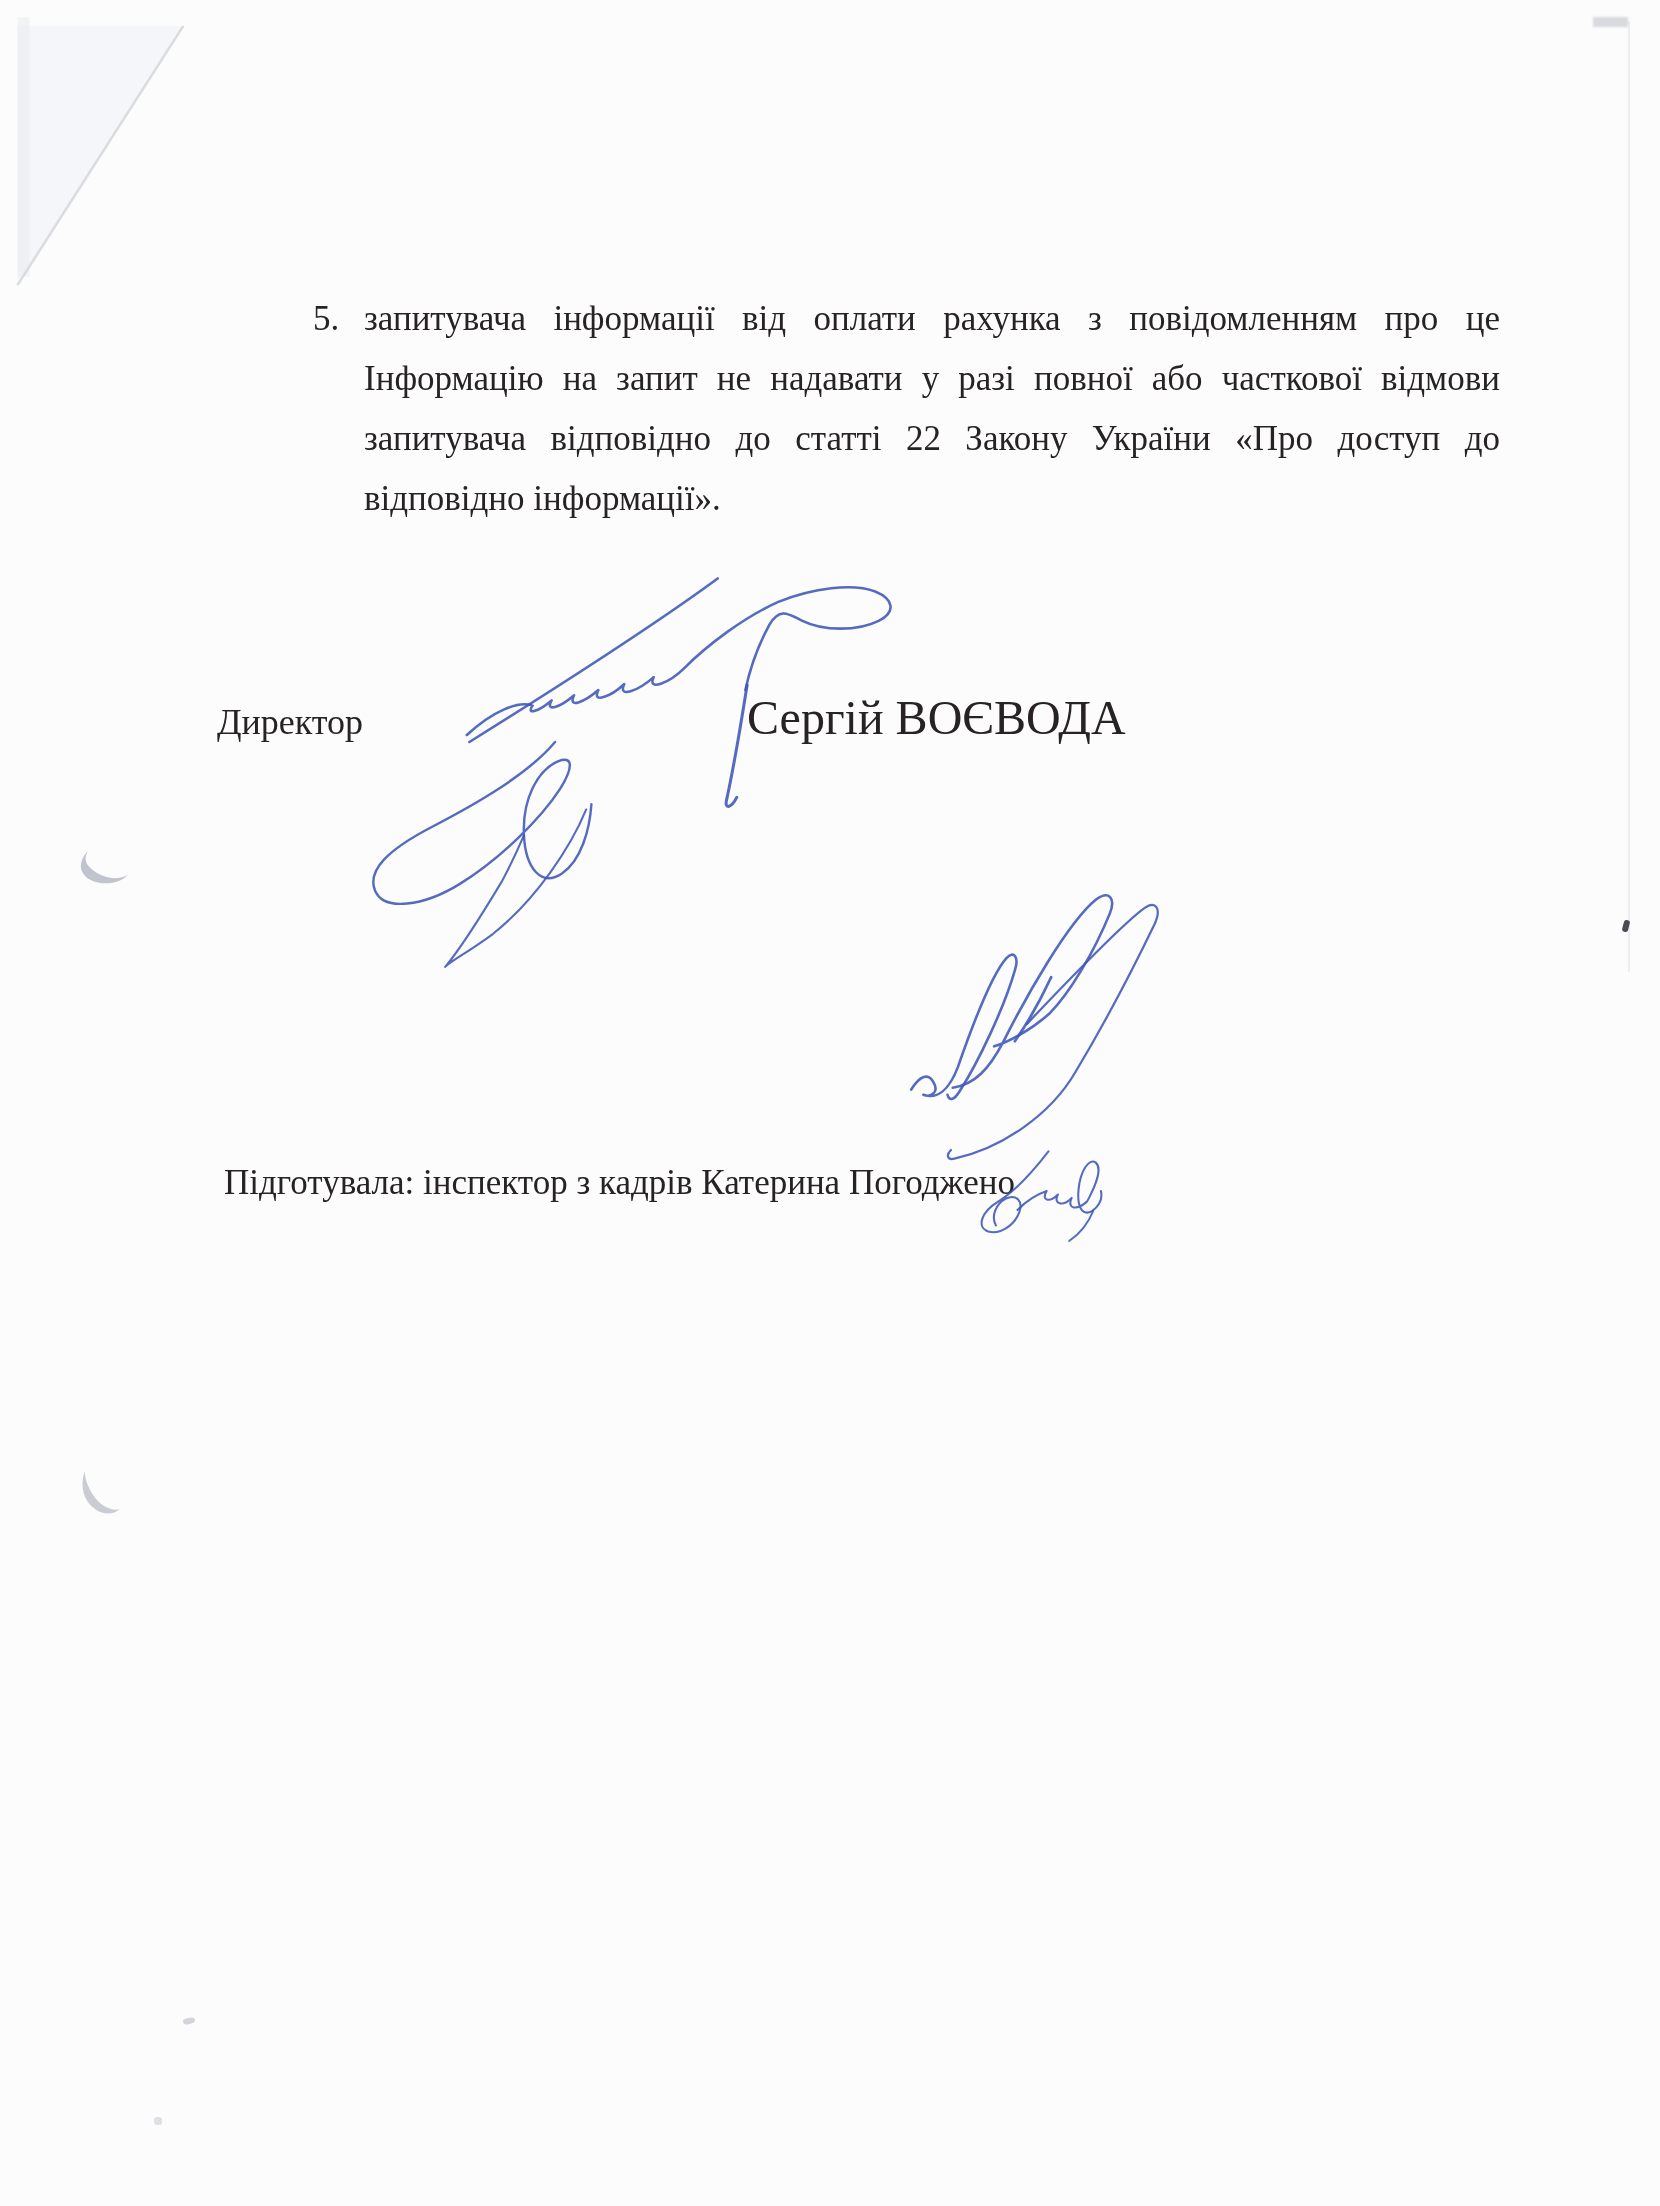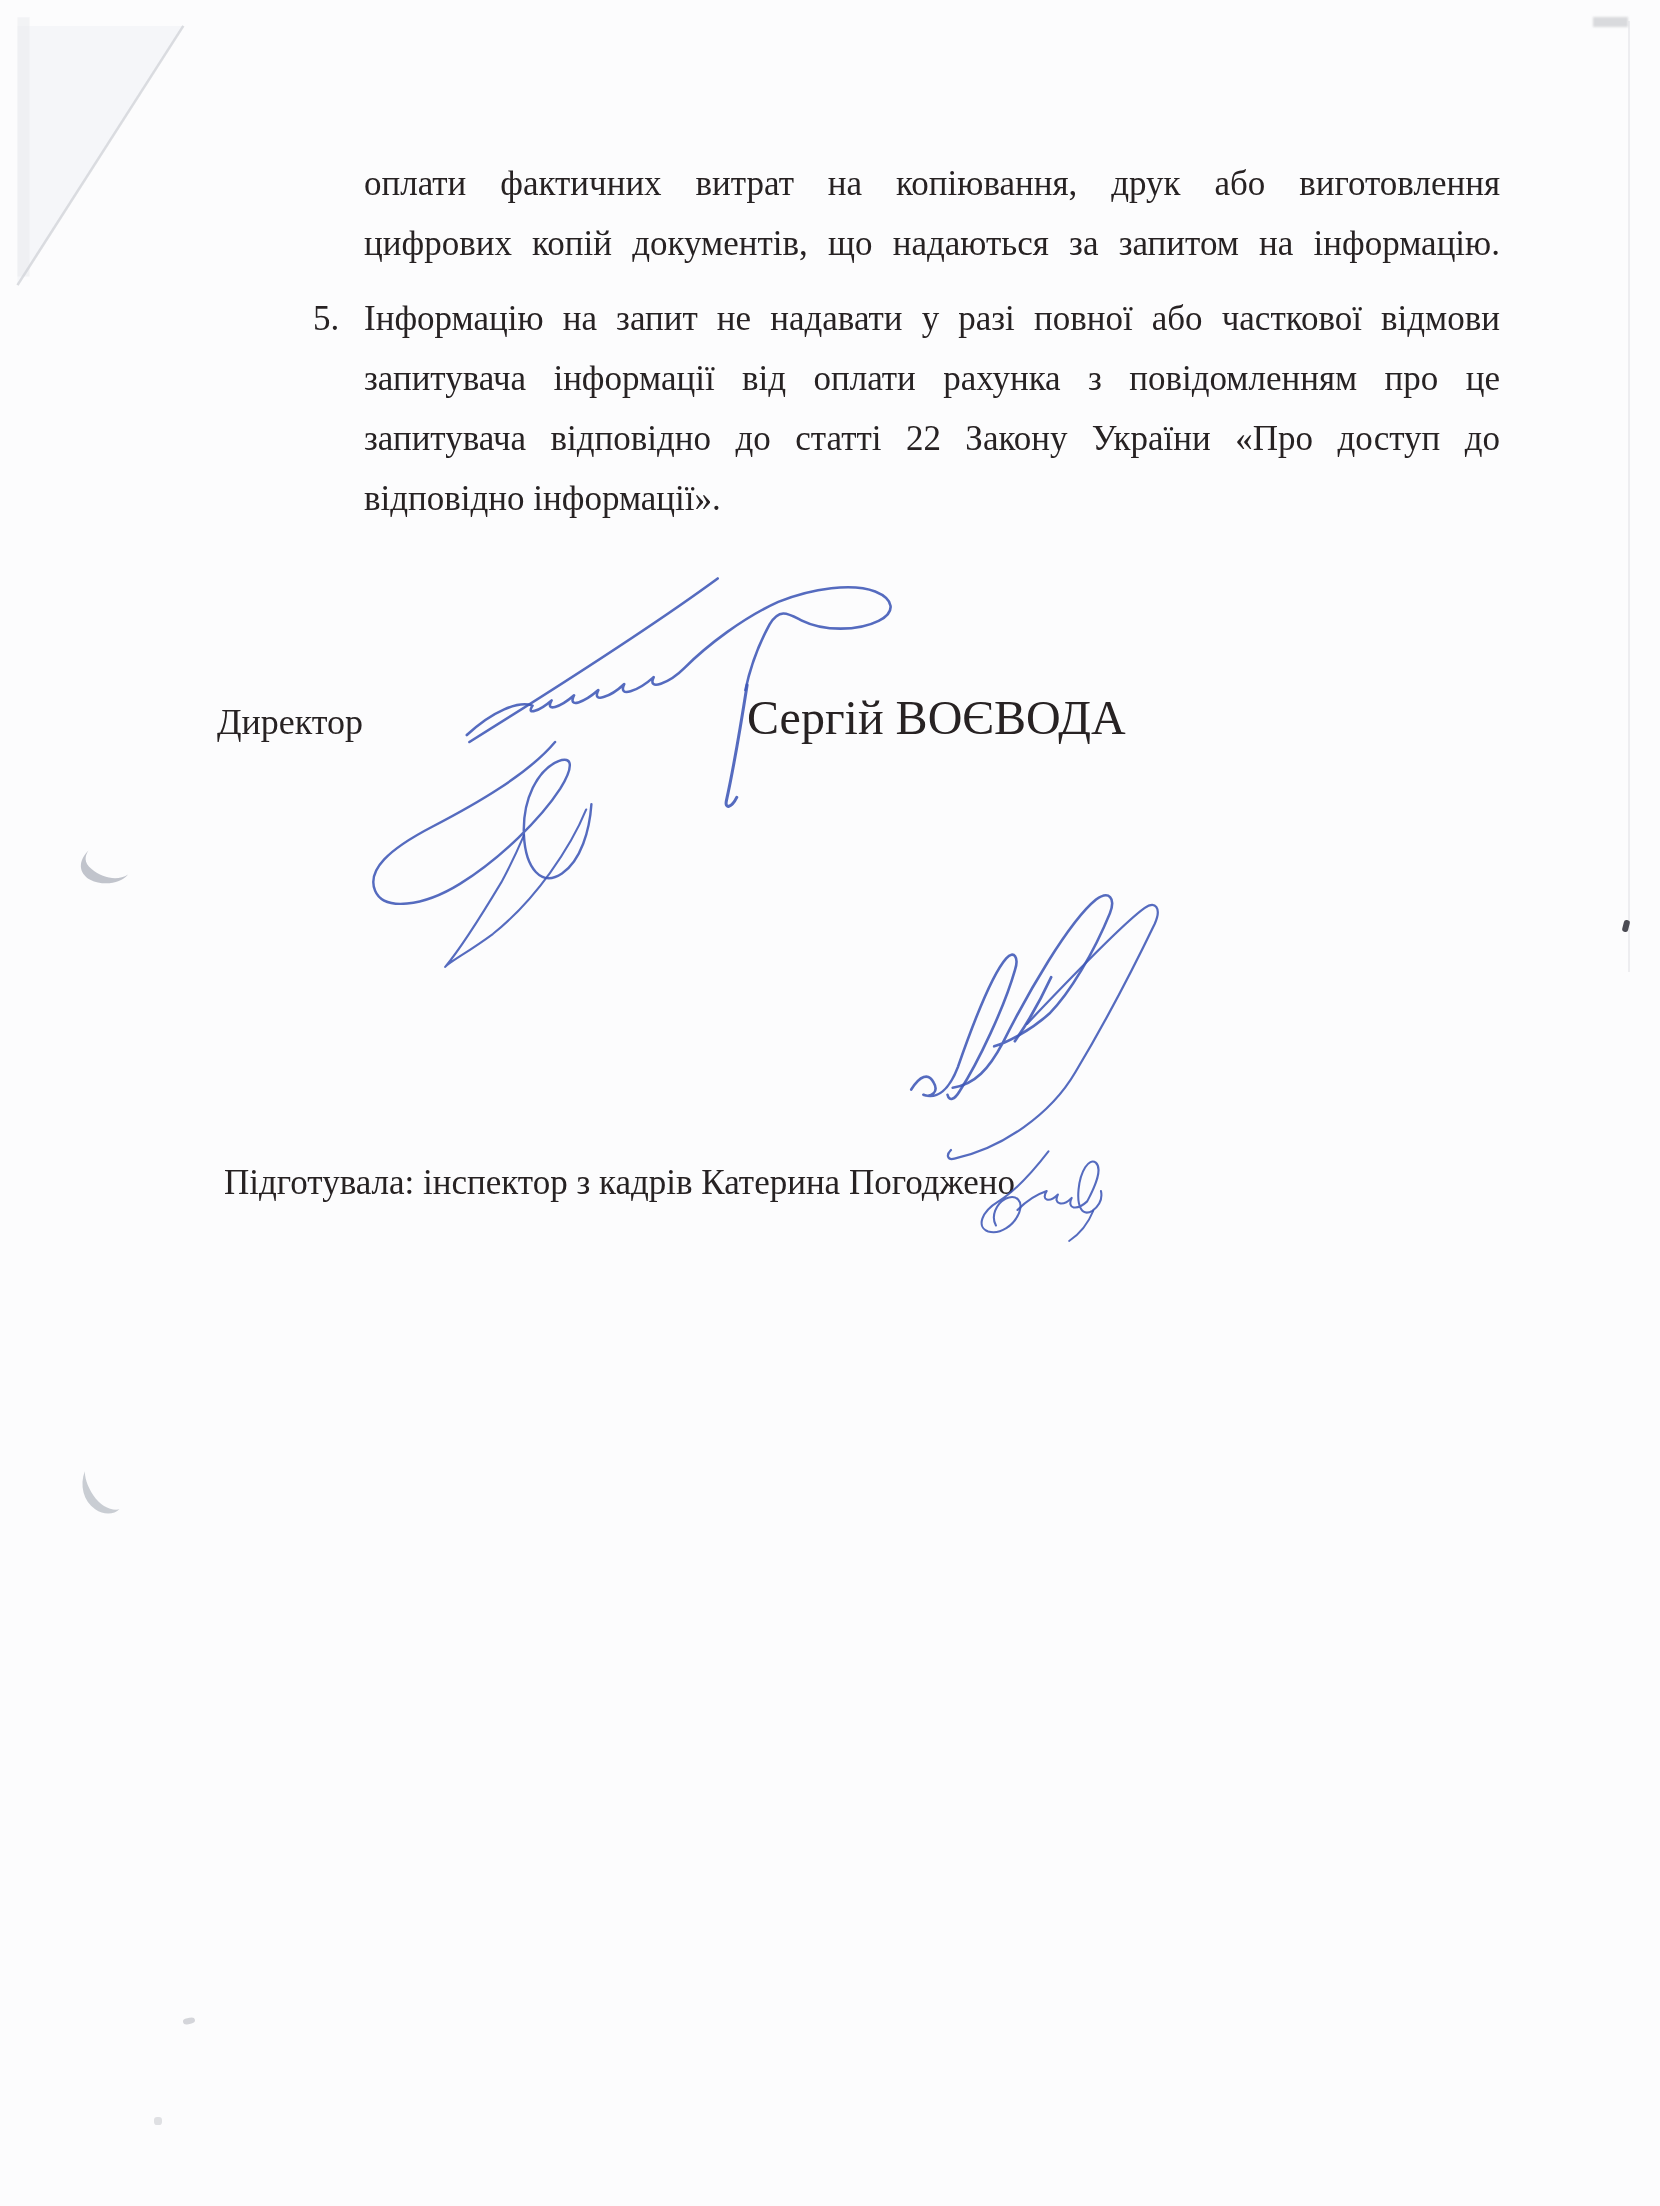--- a/index.html
+++ b/index.html
@@ -29,29 +29,25 @@
   <svg class="artifact" style="left:0;top:0" width="225" height="311" viewBox="0 0 260 360">
     <polygon points="212,30 20,330 20,30" fill="#eef0f3" opacity="0.45"></polygon>
     <rect x="20" y="20" width="14" height="300" fill="#e9ebee" opacity="0.55"></rect>
     <line x1="212" y1="30" x2="20" y2="330" stroke="#d3d5da" stroke-width="3" opacity="0.8"></line>
   </svg>
 
   <div class="artifact" style="left:1628px;top:21px;width:1.7px;height:951px;background:#ededf0;"></div>
   <div class="artifact" style="left:1593px;top:17.3px;width:35px;height:9.5px;background:#d9dadd;filter:blur(0.9px);"></div>
   <div class="artifact" style="left:1623px;top:920px;width:6px;height:12px;background:#4a4a52;border-radius:2.6px;transform:rotate(14deg);"></div>
 
-  <div class="par" style="left:364px;top:154px;">
-    <div class="jline">оплати фактичних витрат на копіювання, друк або виготовлення</div>
-    <div class="jline">цифрових копій документів, що надаються за запитом на інформацію.</div>
-  </div>
 
   <div class="txt" style="left:313px;top:289px;">5.</div>
   <div class="par" style="left:364px;top:289px;">
+    <div class="jline">запитувача інформації від оплати рахунка з повідомленням про це</div>
     <div class="jline">Інформацію на запит не надавати у разі повної або часткової відмови</div>
-    <div class="jline">запитувача інформації від оплати рахунка з повідомленням про це</div>
     <div class="jline">запитувача відповідно до статті 22 Закону України «Про доступ до</div>
     <div class="lline">відповідно інформації».</div>
   </div>
 
   <div class="txt bold" style="left:217px;top:692px;font-size:36px;">Директор</div>
   <div class="txt bold" style="left:747px;top:688px;font-size:48px;">Сергій ВОЄВОДА</div>
 
   <svg class="sig" style="left:363px;top:562px;" width="571" height="424" viewBox="0 0 660 490">
     <path d="M410 19 C 320 85, 200 160, 123 208" stroke-width="3"></path>
     <path d="M120 200 C 150 172, 180 160, 196 166 C 188 178, 204 172, 218 160

